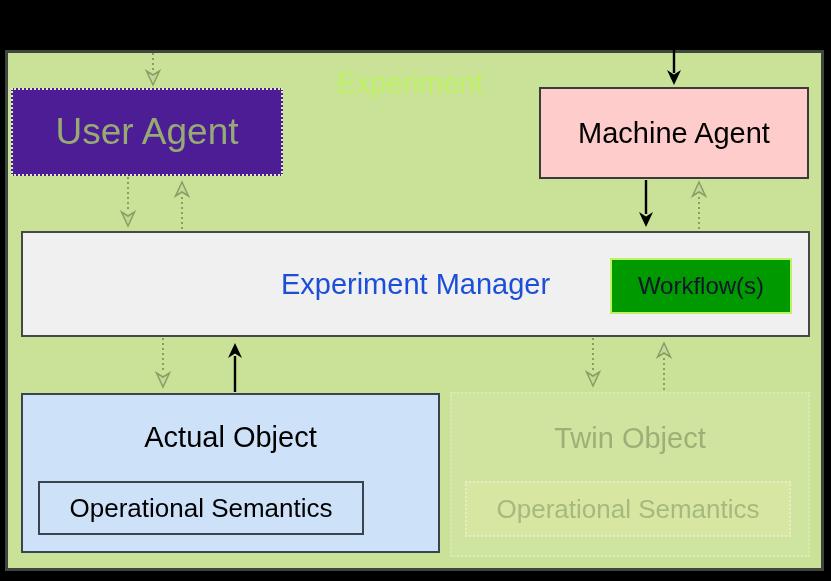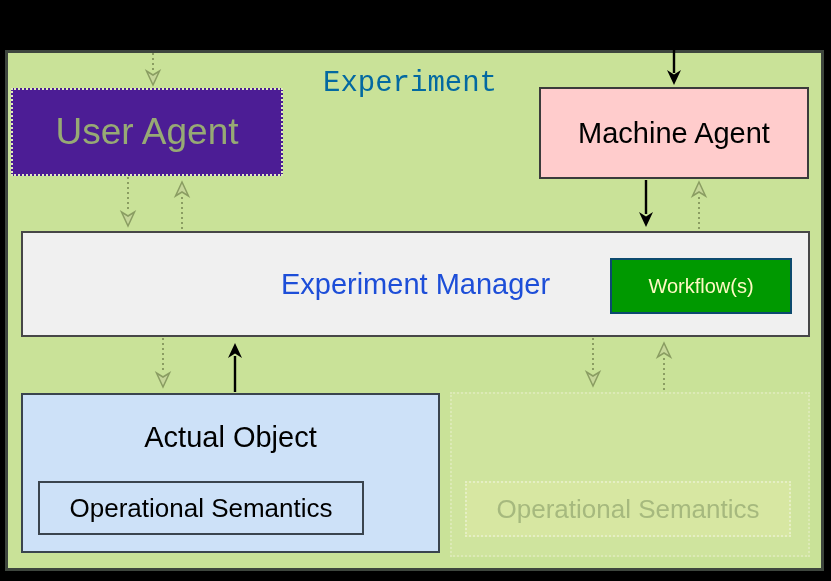--- a/index.html
+++ b/index.html
@@ -9,42 +9,42 @@
   }
   .abs{position:absolute;box-sizing:border-box;}
   .flexc{display:flex;align-items:center;justify-content:center;text-align:center;}
 
   .experiment-frame{
     left:5px;top:50px;width:819px;height:521px;
     background:#C9E298;border:3px solid #3E463E;
   }
   .experiment-title{
     left:285px;top:65px;width:250px;height:36px;
-    font-size:29px;color:#0369a1;font-family:Liberation Mono, monospace;
+    font-size:29px;color:#bef264;
   }
   .node{border:2px solid #3B3B3B;}
   .node-user-agent{
     left:11px;top:88px;width:272px;height:88px;
     background:#4c1d95;border:2px dotted #DFEBC0;
     color:#97AA74;font-size:37px;
   }
   .node-machine-agent{
     left:539px;top:87px;width:270px;height:92px;
     background:#FFCCCC;color:#000;font-size:29px;
   }
   .node-manager{
     left:21px;top:231px;width:789px;height:106px;
     background:#F0F0F0;border-color:#474747;
     color:#1d4ed8;font-size:29px;line-height:37px;
     flex-direction:column;
   }
   .node-workflow{
     left:610px;top:258px;width:182px;height:56px;
-    background:#009900;border:2px solid #0c4a6e;
-    color:#fef9c3;font-size:20px;
+    background:#009900;border:2px solid #bef264;
+    color:#0f172a;font-size:24px;
   }
   .node-actual-object{
     left:21px;top:393px;width:419px;height:160px;
     background:#CDE1F8;border-color:#3A444E;
   }
   .node-actual-object .node-title{
     position:absolute;left:0;top:26px;width:100%;
     text-align:center;font-size:29px;color:#000;
   }
   .os-box-actual{
@@ -97,20 +97,21 @@
   </div>
 
   <div class="abs node node-actual-object">
     <div class="node-title">Actual Object</div>
     <div class="abs flexc os-box-actual">
       <span>Operational Semantics</span>
     </div>
   </div>
 
   <div class="abs node node-twin-object">
+    <div class="node-title">Twin Object</div>
     <div class="abs flexc os-box-twin">
       <span>Operational Semantics</span>
     </div>
   </div>
 
   <svg class="abs arrow-layer" viewBox="0 0 831 581" xmlns="http://www.w3.org/2000/svg">
 
     <g>
       <line class="arrow-solid-line" x1="674" y1="47" x2="674" y2="73"></line>
       <path class="arrow-solid-head" d="M674,85 L667,70 L674,74.5 L681,70 Z"></path>

